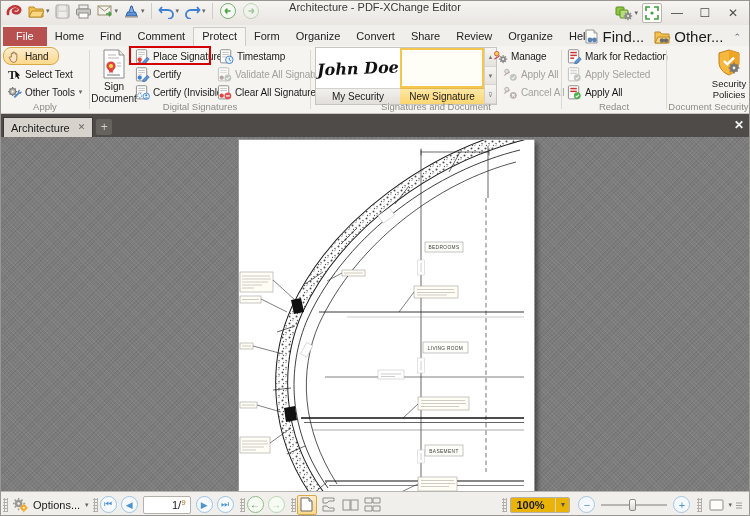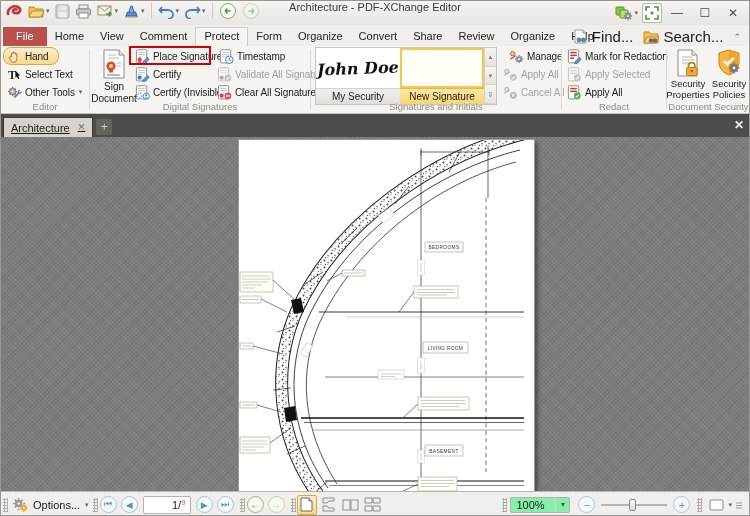--- a/index.html
+++ b/index.html
@@ -59,21 +59,21 @@
   .sigscript { font-family:"DejaVu Serif", serif; font-style:italic; font-weight:bold; font-size:16px; color:#111;
     transform:rotate(-2deg); }
   .gscroll { width:12px; border-left:1px solid #d4d1cc; display:flex; flex-direction:column; }
   .gsb { flex:1; display:flex; align-items:center; justify-content:center; font-size:6px; color:#777;
     background:linear-gradient(#f6f5f2,#e6e3de); border-bottom:1px solid #d8d5d0;}
 
   
   .dtabbar { position:absolute; top:113px; left:0; right:0; height:23px; background:#4e4b48;
     display:flex; align-items:flex-end; }
   .dtab { height:20px; background:#d7d3cc; display:flex; align-items:center; gap:8px; padding:0 7px;
-    margin-left:2px; font-size:11px; color:#1c1c1c; border:1px solid #3c3a38; border-bottom:none;text-decoration:underline;}
+    margin-left:2px; font-size:11px; color:#1c1c1c; border:1px solid #3c3a38; border-bottom:none;}
   .dtab .x { color:#6a6a6a; font-size:9px; line-height:1;}
   .addtab { width:16px; height:16px; margin:0 0 2px 3px; background:#66635f; color:#d2cfca; font-size:12px;
     display:flex; align-items:center; justify-content:center; border-radius:2px;}
   .paneclose { position:absolute; right:5px; top:4px; color:#f2f2f2; font-size:12px; font-weight:bold;}
 
   
   .docarea { position:absolute; top:136px; left:0; right:0; height:354px; overflow:hidden;
     background-color:#7d7d7d;
     background-image:
       repeating-linear-gradient(45deg, rgba(255,255,255,.06) 0 1px, transparent 1px 3px),
@@ -92,22 +92,22 @@
   .navbtn { width:17px; height:17px; border-radius:50%; border:1px solid #9dc3e4; background:#f7fbfe;
     color:#4f94cf; display:flex; align-items:center; justify-content:center; font-size:9px; margin:0 2px;}
   .histbtn { width:17px; height:17px; border-radius:50%; border:1px solid #8cbb82; background:#f6fbf4;
     color:#4c9e44; display:flex; align-items:center; justify-content:center; font-size:10px; margin:0 2px;}
   .histbtn.dis { border-color:#b9d6b2; color:#aacfa3; }
   .pagebox { width:48px; height:18px; background:#fff; border:1px solid #b5b2ad; border-radius:2px;
     display:flex; align-items:center; justify-content:flex-end; padding:0 4px; margin:0 3px; font-size:11px;}
   .pagebox .tot { font-size:8px; color:#b4702a; margin-top:-5px; }
   .laybtn { width:20px; height:20px; display:flex; align-items:center; justify-content:center; margin:0 1px; border:1px solid transparent; border-radius:2px;}
   .laybtn.active { background:linear-gradient(#fdeccd,#fbd98b); border:1px solid #d8a848; }
-  .zoombox { width:60px; height:16px; background:#86efac; border:1px solid #b5b2ad; border-radius:2px;
-    display:flex; align-items:center; font-size:11px; }
+  .zoombox { width:60px; height:16px; background:#eab308; border:1px solid #b5b2ad; border-radius:2px;
+    display:flex; align-items:center; font-size:11px;font-weight:bold; }
   .zoombox .zval { flex:1; padding-left:5px; }
   .zoombox .zdrop { width:14px; height:100%; border-left:1px solid #d6d3ce; display:flex; align-items:center; justify-content:center; font-size:7px; color:#555;}
   .zbtn { width:17px; height:17px; border-radius:50%; border:1px solid #a8c6e0; background:#f5f9fd;
     color:#4f94cf; display:flex; align-items:center; justify-content:center; font-size:11px; }
   .ztrack { width:66px; height:2px; background:#b8b5b0; margin:0 6px; position:relative; }
   .zthumb { position:absolute; left:28px; top:-5px; width:7px; height:12px; background:linear-gradient(#fdfdfd,#dcd9d4);
     border:1px solid #8e8b86; border-radius:2px; }
 </style>
 </head>
 <body>
@@ -209,21 +209,21 @@
     </span>
     <span class="wbtn">—</span>
     <span class="wbtn">☐</span>
     <span class="wbtn">✕</span>
   </div>
 </div>
 
 <div class="tabrow">
   <span class="rtab file">File</span>
   <span class="rtab">Home</span>
-  <span class="rtab">View</span>
+  <span class="rtab">Find</span>
   <span class="rtab">Comment</span>
   <span class="rtab active">Protect</span>
   <span class="rtab">Form</span>
   <span class="rtab">Organize</span>
   <span class="rtab">Convert</span>
   <span class="rtab">Share</span>
   <span class="rtab">Review</span>
   <span class="rtab">Organize</span>
   <span class="rtab">Help</span>
   <div class="findarea">
@@ -237,21 +237,21 @@
         </svg>
       <span>Find...</span>
     </span>
     <span class="finditem">
       <svg width="17" height="15" viewBox="0 0 17 15">
           <path d="M1 3h5l1.5 2H15v9H1z" fill="#f6c04c" stroke="#b98a28"></path>
           <path d="M1 14l3-6h12l-3 6z" fill="#fcd781" stroke="#b98a28"></path>
           <circle cx="8" cy="11.5" r="2.2" fill="#6b6b6b"></circle>
           <circle cx="12" cy="11.5" r="2.2" fill="#6b6b6b"></circle>
         </svg>
-      <span>Search...</span>
+      <span>Other...</span>
     </span>
     <span class="chev">⌃</span>
   </div>
 </div>
 
 <div class="ribbon">
 
   <div class="group" style="left:2px;width:84px;">
     <div class="sbtn hl" style="left:0;top:1px;width:56px;">
       <svg width="15" height="15" viewBox="0 0 16 16">
@@ -271,21 +271,21 @@
           <circle cx="6" cy="7" r="3.4" fill="#b7b5b1" stroke="#76746f"></circle>
           <circle cx="6" cy="7" r="1.2" fill="#f5f4f1"></circle>
           <g stroke="#76746f" stroke-width="1.4">
             <path d="M6 2.2v1.6M6 10.2v1.6M1.2 7h1.6M9.2 7h1.6M2.8 3.8l1 1M9.2 10.2l-1-1M9.2 3.8l-1 1M2.8 10.2l1-1"></path>
           </g>
           <path d="M8.5 13.5L13 9c1.4.4 2.4-.5 2.3-1.8l-1.6 1-1-1 1-1.6C12.4 5.4 11.5 6.5 12 8l-4.6 4.4z" fill="#4f8fd0" stroke="#2f5f9e" stroke-width=".5"></path>
         </svg>
       <span>Other Tools</span>
       <span class="caret">▾</span>
     </div>
-    <div class="glabel">Editor</div>
+    <div class="glabel">Apply</div>
   </div>
   <div class="vsep" style="left:88px;"></div>
 
   <div class="group" style="left:90px;width:218px;">
     <div class="bigbtn" style="left:0;width:46px;">
       <svg width="26" height="30" viewBox="0 0 26 30">
           <path d="M3 1h15l5 5v23H3z" fill="#fff" stroke="#8a8a8a"></path>
           <path d="M18 1v5h5" fill="#e9e7e4" stroke="#8a8a8a"></path>
           <path d="M7 6h8M7 9h11M16 14h4M16 17h4" stroke="#b8b6b2" stroke-width="1.2"></path>
           <circle cx="10" cy="17" r="4.6" fill="#e43f3f"></circle>
@@ -371,21 +371,21 @@
       <div class="gcell sel">
         <div class="gimg"></div>
         <div class="gname">New Signature</div>
       </div>
       <div class="gscroll">
         <div class="gsb">▲</div>
         <div class="gsb">▼</div>
         <div class="gsb">⊽</div>
       </div>
     </div>
-    <div class="sbtn" style="left:192px;top:1px;justify-content:space-between;">
+    <div class="sbtn" style="left:176px;top:1px;justify-content:space-between;">
       <svg width="15" height="15" viewBox="0 0 16 16">
           <path d="M1.5 11c2-3 4-1 5.5-4" stroke="#c33" fill="none" stroke-width="1.1"></path>
           <circle cx="4" cy="5" r="2.4" fill="#f7d24c" stroke="#c33" stroke-width=".8"></circle>
           <circle cx="10.8" cy="10.8" r="3" fill="#8a8a8a"></circle>
           <circle cx="10.8" cy="10.8" r="1.1" fill="#f5f4f1"></circle>
           <g stroke="#8a8a8a" stroke-width="1.3">
             <path d="M10.8 6.4v1.4M10.8 13.8v1.4M6.4 10.8h1.4M13.8 10.8h1.4M7.8 7.8l1 1M13.8 13.8l-1-1M13.8 7.8l-1 1M7.8 13.8l1-1"></path>
           </g>
         </svg>
       <span>Manage</span>
@@ -401,21 +401,21 @@
     </div>
     <div class="sbtn dis" style="left:186px;top:37px;">
       <svg width="15" height="15" viewBox="0 0 16 16">
           <path d="M1.5 9c2-3 4-1 5.5-4" stroke="#c33" fill="none" stroke-width="1.1"></path>
           <circle cx="4" cy="4.6" r="2.2" fill="#f7d24c" stroke="#c33" stroke-width=".8"></circle>
           <circle cx="11" cy="11" r="3.6" fill="#e05252"></circle>
           <path d="M9.5 9.5l3 3M12.5 9.5l-3 3" stroke="#fff" stroke-width="1.1"></path>
         </svg>
       <span>Cancel All</span>
     </div>
-    <div class="glabel">Signatures and Initials</div>
+    <div class="glabel">Signatures and Document</div>
   </div>
   <div class="vsep" style="left:560px;"></div>
 
   <div class="group" style="left:562px;width:102px;">
     <div class="sbtn" style="left:0;top:1px;">
       <svg width="15" height="15" viewBox="0 0 16 16">
           <rect x="1.5" y=".8" width="11" height="14" rx="1" fill="#fff" stroke="#8a8a8a"></rect>
           <rect x="3.5" y="3" width="7" height="1.6" fill="#c33"></rect>
           <rect x="3.5" y="6" width="7" height="1.6" fill="#c33"></rect>
           <rect x="3.5" y="9" width="4" height="1.6" fill="#c33"></rect>
@@ -441,31 +441,20 @@
           <circle cx="11" cy="11.4" r="3.6" fill="#4caf50"></circle>
           <path d="M9.3 11.6l1.2 1.3 2.2-2.6" stroke="#fff" stroke-width="1.1" fill="none"></path>
         </svg>
       <span>Apply All</span>
     </div>
     <div class="glabel">Redact</div>
   </div>
   <div class="vsep" style="left:665px;"></div>
 
   <div class="group" style="left:667px;width:81px;">
-    <div class="bigbtn" style="left:0;width:40px;font-size:9.5px;">
-      <svg width="26" height="28" viewBox="0 0 26 28">
-          <path d="M3 1h14l5 5v21H3z" fill="#fff" stroke="#8a8a8a"></path>
-          <path d="M17 1v5h5" fill="#e9e7e4" stroke="#8a8a8a"></path>
-          <path d="M7 8h10M7 11h12M7 14h8" stroke="#b8b6b2" stroke-width="1.2"></path>
-          <path d="M13.5 19v-2.2a3.2 3.2 0 016.4 0V19" fill="none" stroke="#c07f18" stroke-width="1.8"></path>
-          <rect x="11.5" y="18.5" width="10.5" height="8" rx="1.2" fill="#f3a929" stroke="#c07f18"></rect>
-          <circle cx="16.8" cy="22" r="1.2" fill="#8a5e10"></circle>
-        </svg>
-      <span>Security Properties</span>
-    </div>
     <div class="bigbtn" style="left:41px;width:40px;font-size:9.5px;">
       <svg width="28" height="28" viewBox="0 0 28 28">
           <path d="M14 1l10 3v9c0 7-5 11-10 13C9 24 4 20 4 13V4z" fill="#f6b83f" stroke="#c07f18"></path>
           <path d="M14 1l10 3v9c0 7-5 11-10 13z" fill="#eda427"></path>
           <path d="M9 12l3.2 3.4L19 8.6" stroke="#fff" stroke-width="2.4" fill="none"></path>
           <circle cx="19" cy="19" r="4" fill="#777"></circle>
           <circle cx="19" cy="19" r="1.4" fill="#f3efe9"></circle>
           <g stroke="#777" stroke-width="1.6">
             <path d="M19 13.6v1.6M19 22.8v1.6M13.6 19h1.6M22.8 19h1.6M15.4 15.4l1.1 1.1M22.6 22.6l-1.1-1.1M22.6 15.4l-1.1 1.1M15.4 22.6l1.1-1.1"></path>
           </g>

